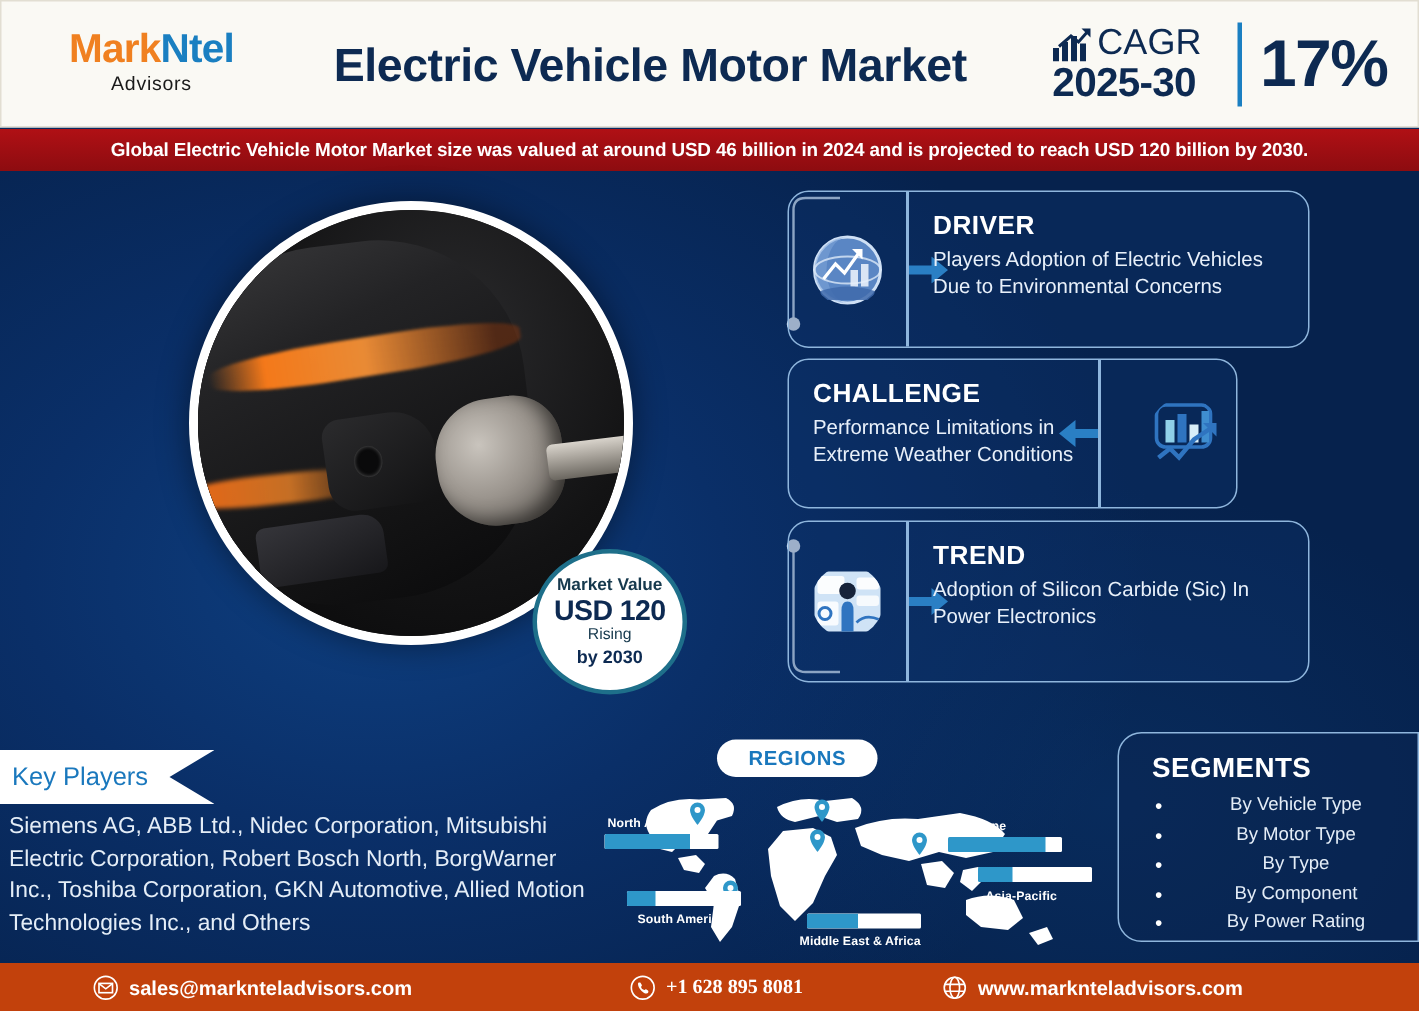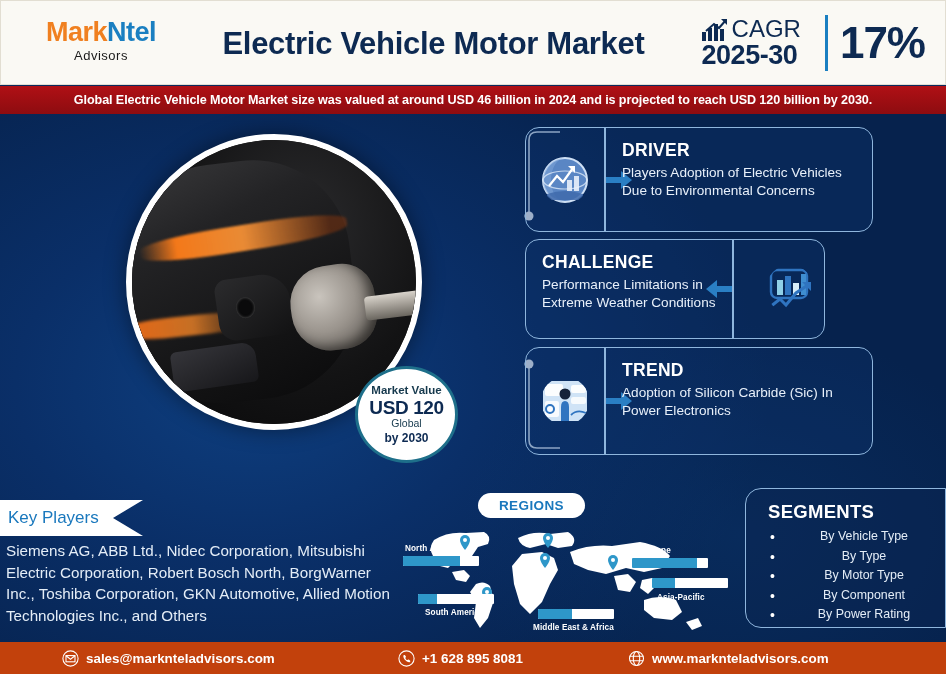--- a/index.html
+++ b/index.html
@@ -241,21 +241,21 @@
 
   
   .footer {
     position:absolute; left:0; top:642px; width:946px; height:32px;
     background:#c2410c;
     display:flex; align-items:center;
     color:#ffffff;
   }
   .footer-item { display:flex; align-items:center; gap:7px; font-size:13.4px; font-weight:bold; }
   .f-email { position:absolute; left:62px; }
-  .f-phone { position:absolute; left:398px; }
+  .f-phone { position:absolute; left:420px;font-family:Liberation Serif, serif; }
   .f-web   { position:absolute; left:628px; }
   .f-ico { width:17px; height:17px; flex:0 0 17px; }
 </style>
 </head>
 <body>
 
 <div class="page">
 
   <div class="header">
 
@@ -310,21 +310,21 @@
       <div class="hero-bracket"></div>
       <div class="hero-gear"></div>
       <div class="hero-shaft"></div>
       <div class="hero-foot"></div>
     </div>
   </div>
 
   <div class="mv-badge">
     <div class="mv-label">Market Value</div>
     <div class="mv-value">USD 120</div>
-    <div class="mv-unit">Global</div>
+    <div class="mv-unit">Rising</div>
     <div class="mv-year">by 2030</div>
   </div>
 
   <div class="dct-box box-driver">
     <div class="box-split split-left"></div>
     <div class="box-icon icon-pos-left">
       <svg viewBox="0 0 48 48" width="48" height="48">
         <circle cx="24" cy="24" r="22" fill="#5a86c4"></circle>
         <circle cx="24" cy="24" r="22" fill="none" stroke="#cfe0f5" stroke-width="2"></circle>
         <path d="M24 2 A22 22 0 0 0 24 46 A14 22 0 0 1 24 2" fill="#7fa5d8" opacity="0.55"></path>
@@ -459,22 +459,22 @@
 
   <div class="region-label" style="left:533px; top:623px;">Middle East &amp; Africa</div>
   <div class="region-bar" style="left:538px; top:609px; width:76px;">
       <i style="width: 45%; background: rgb(46, 151, 201);"></i>
     </div>
 
   <div class="segments-box">
     <div class="segments-title">SEGMENTS</div>
     <ul class="segments-list">
       <li>By Vehicle Type</li>
+      <li>By Motor Type</li>
       <li>By Type</li>
-      <li>By Motor Type</li>
       <li>By Component</li>
       <li>By Power Rating</li>
     </ul>
   </div>
 
   <div class="footer">
     <div class="footer-item f-email">
       <span class="f-ico">
         <svg viewBox="0 0 17 17" width="17" height="17">
           <circle cx="8.5" cy="8.5" r="7.6" fill="none" stroke="#ffffff" stroke-width="1.1"></circle>

